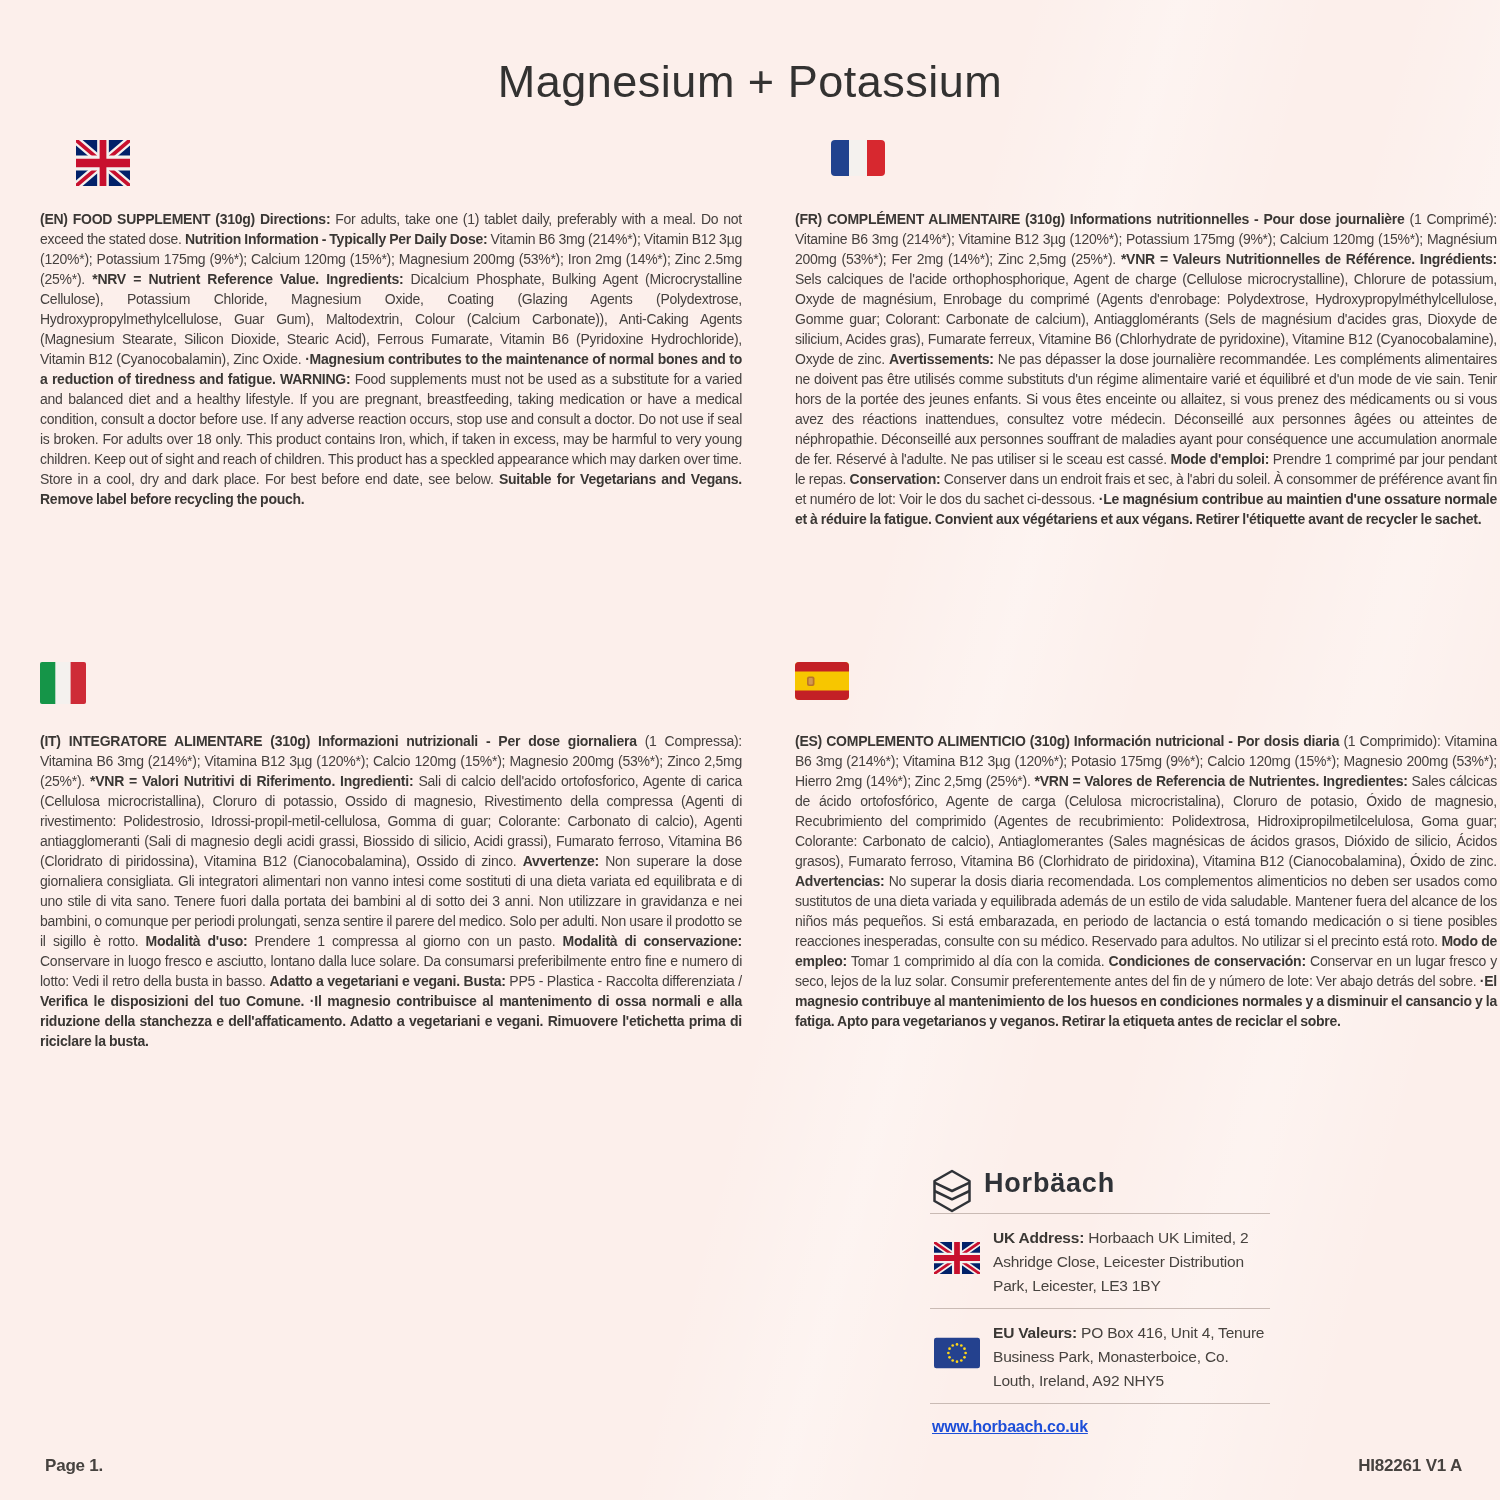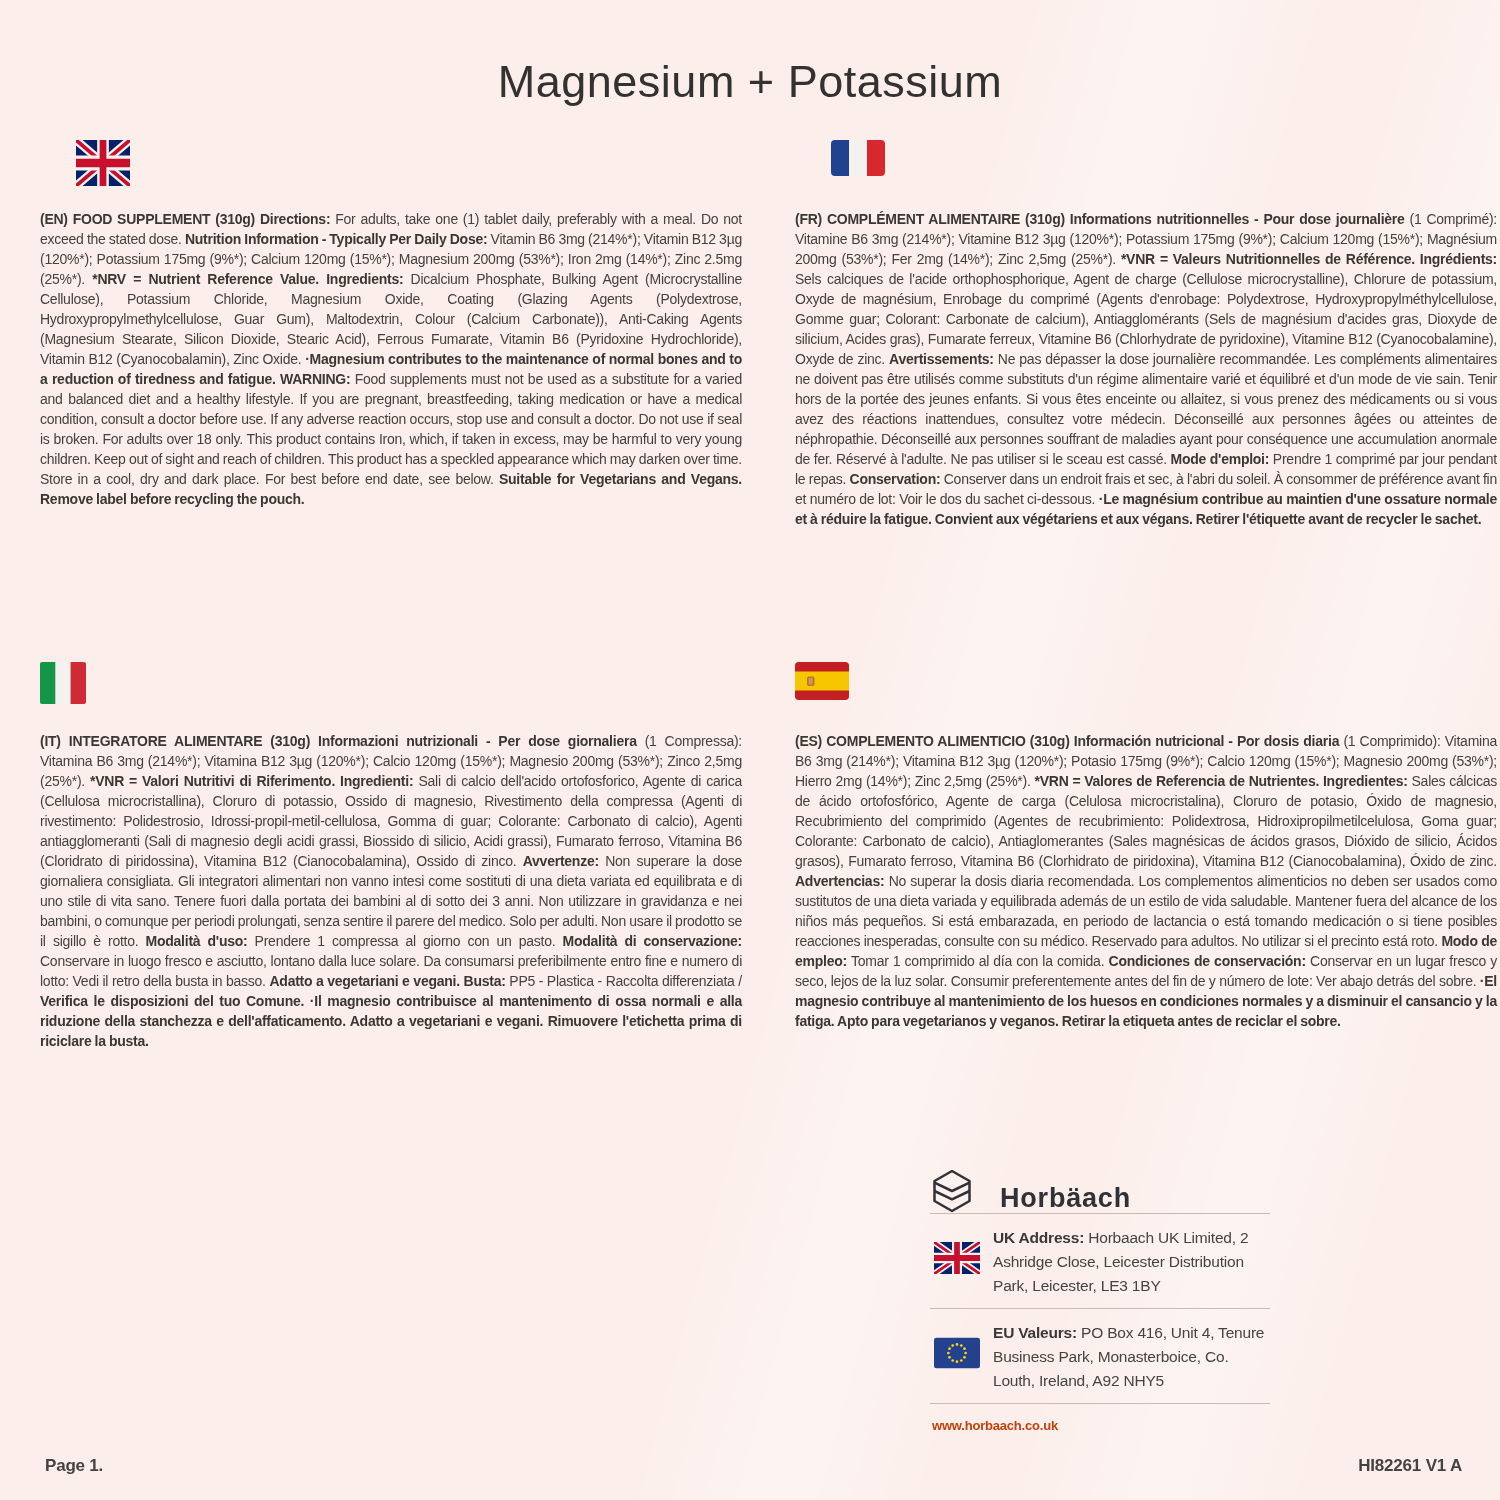--- a/index.html
+++ b/index.html
@@ -30,37 +30,37 @@
   .flag-slight{border-radius:2px;}
   .lang-text{
     position:absolute;left:0;top:55px;width:702px;
     font-size:14px;line-height:20px;
     letter-spacing:-0.25px;word-spacing:-0.5px;
     text-align:justify;color:#45413f;
   }
   .lang-text b{font-weight:700;color:#3a3734;}
 
   .footer{position:absolute;left:930px;top:1168px;width:340px;height:300px;}
-  .brand-row{position:absolute;top:0;left:2px;display:flex;align-items:flex-end;gap:28px;}
+  .brand-row{position:absolute;top:0;left:2px;display:flex;align-items:flex-start;gap:12px;}
   .brand-word{font-size:27px;font-weight:700;color:#2f3237;letter-spacing:0.8px;}
   .fdiv{position:absolute;left:0;width:340px;height:1px;background:#c9bab4;}
   .fdiv1{top:45px;}
   .fdiv2{top:140px;}
   .fdiv3{top:235px;}
   .addr-flag{position:absolute;left:4px;}
   .addr-flag-uk{top:74px;}
   .addr-flag-eu{top:169px;}
   .addr-text{
     position:absolute;left:63px;width:278px;
     font-size:15.5px;line-height:24px;color:#47433f;letter-spacing:-0.2px;
   }
   .addr-text b{font-weight:700;color:#3a3734;text-align:right;}
   .addr-text-uk{top:58px;}
   .addr-text-eu{top:153px;}
-  .website{position:absolute;left:2px;top:250px;font-size:13px;font-weight:700;color:#c2410c;letter-spacing:-0.2px;}
+  .website{position:absolute;left:2px;top:250px;font-size:16px;font-weight:700;color:#1d4ed8;letter-spacing:-0.2px;text-decoration:underline;}
 
   .page-label{position:absolute;left:45px;top:1456px;font-size:17px;font-weight:700;color:#46423f;letter-spacing:-0.2px;}
   .product-code{position:absolute;right:38px;top:1456px;font-size:17px;font-weight:700;color:#46423f;letter-spacing:-0.2px;text-align:center;}
 </style>
 </head>
 <body>
 
 <div class="sheen"></div>
 
 <div class="page-title">Magnesium + Potassium</div>

